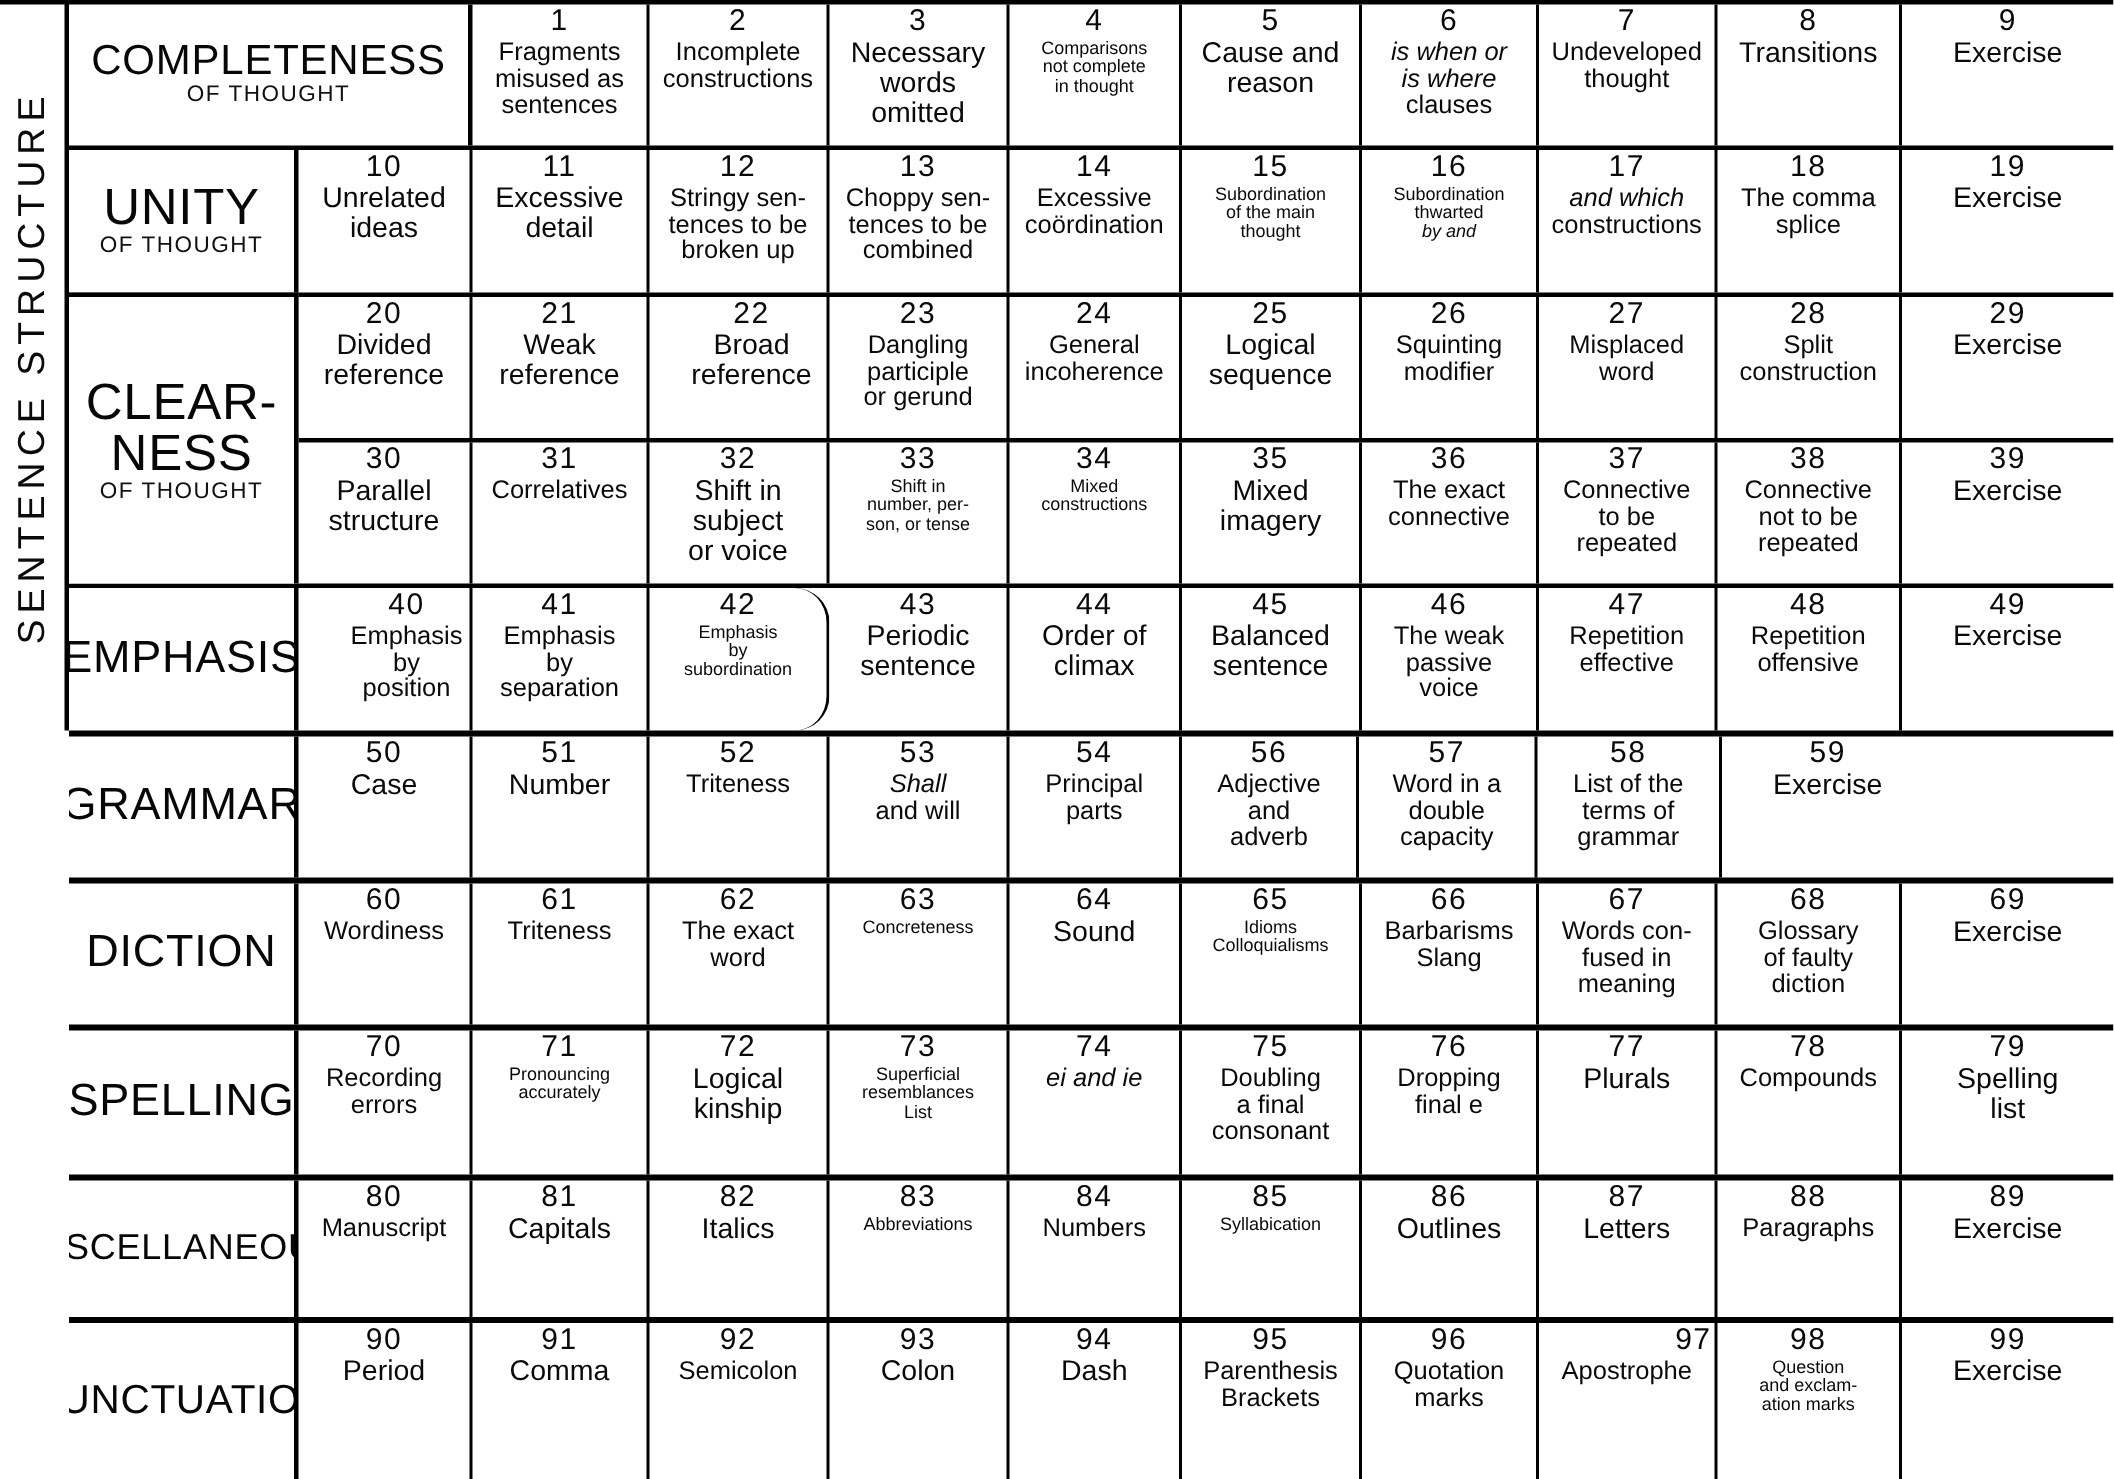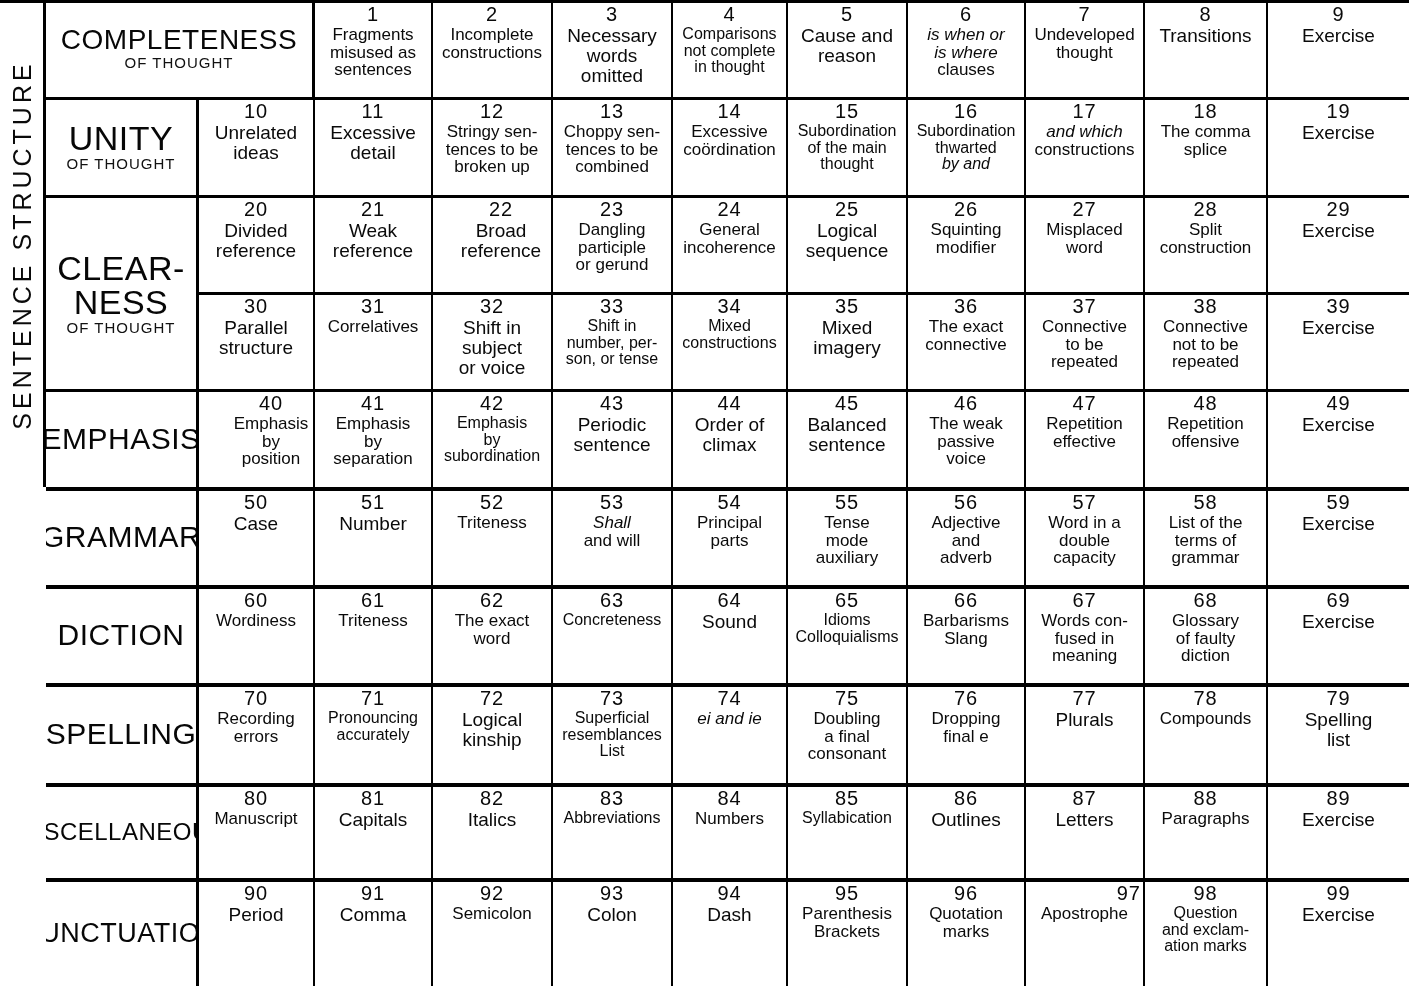--- a/index.html
+++ b/index.html
@@ -124,21 +124,21 @@
     font-family: "Liberation Sans", sans-serif;
     font-weight: 300;
     font-size: 19px;
     line-height: 1.04;
     color: #0a0a0a;
     margin-top: 1px;
     width: 100%;
     white-space: pre-line;
   }
   .lbl.sm   { font-size: 17px; }
-  .lbl.xs   { font-size: 16px; }
+  .lbl.xs   { font-size: 12px; }
   .lbl em   { font-style: italic; }
 
   
   .row0 .cat { width: 270px; flex: 0 0 270px; }
 
   
   .merge-cat {
     position: absolute;
     left: 0;
     width: 153px;
@@ -347,21 +347,21 @@
           <div class="cat-main" style="font-size: 30px;">EMPHASIS</div>
         </div>
         <div class="cell" style="width: 116px; flex: 0 0 116px; padding-left: 32px;">
           <div class="num">40</div>
           <div class="lbl sm">Emphasis<br>by<br>position</div>
         </div>
         <div class="cell" style="width: 118px; flex: 0 0 118px;">
           <div class="num">41</div>
           <div class="lbl sm">Emphasis<br>by<br>separation</div>
         </div>
-        <div class="cell" style="width: 120px; flex: 0 0 120px;">
+        <div class="cell" style="width: 120px; flex: 0 0 120px; border-radius: 23px;">
           <div class="num">42</div>
           <div class="lbl xs">Emphasis<br>by<br>subordination</div>
         </div>
         <div class="cell" style="width: 120px; flex: 0 0 120px;">
           <div class="num">43</div>
           <div class="lbl">Periodic<br>sentence</div>
         </div>
         <div class="cell" style="width: 115px; flex: 0 0 115px;">
           <div class="num">44</div>
           <div class="lbl">Order of<br>climax</div>
@@ -403,24 +403,20 @@
           <div class="num">52</div>
           <div class="lbl sm">Triteness</div>
         </div>
         <div class="cell" style="width: 120px; flex: 0 0 120px;">
           <div class="num">53</div>
           <div class="lbl sm"><em>Shall</em><br>and will</div>
         </div>
         <div class="cell" style="width: 115px; flex: 0 0 115px;">
           <div class="num">54</div>
           <div class="lbl sm">Principal<br>parts</div>
-        </div>
-        <div class="cell" style="width: 120px; flex: 0 0 120px;">
-          <div class="num">55</div>
-          <div class="lbl sm">Tense<br>mode<br>auxiliary</div>
         </div>
         <div class="cell" style="width: 118px; flex: 0 0 118px;">
           <div class="num">56</div>
           <div class="lbl sm">Adjective<br>and<br>adverb</div>
         </div>
         <div class="cell" style="width: 119px; flex: 0 0 119px;">
           <div class="num">57</div>
           <div class="lbl sm">Word in a<br>double<br>capacity</div>
         </div>
         <div class="cell" style="width: 123px; flex: 0 0 123px;">

